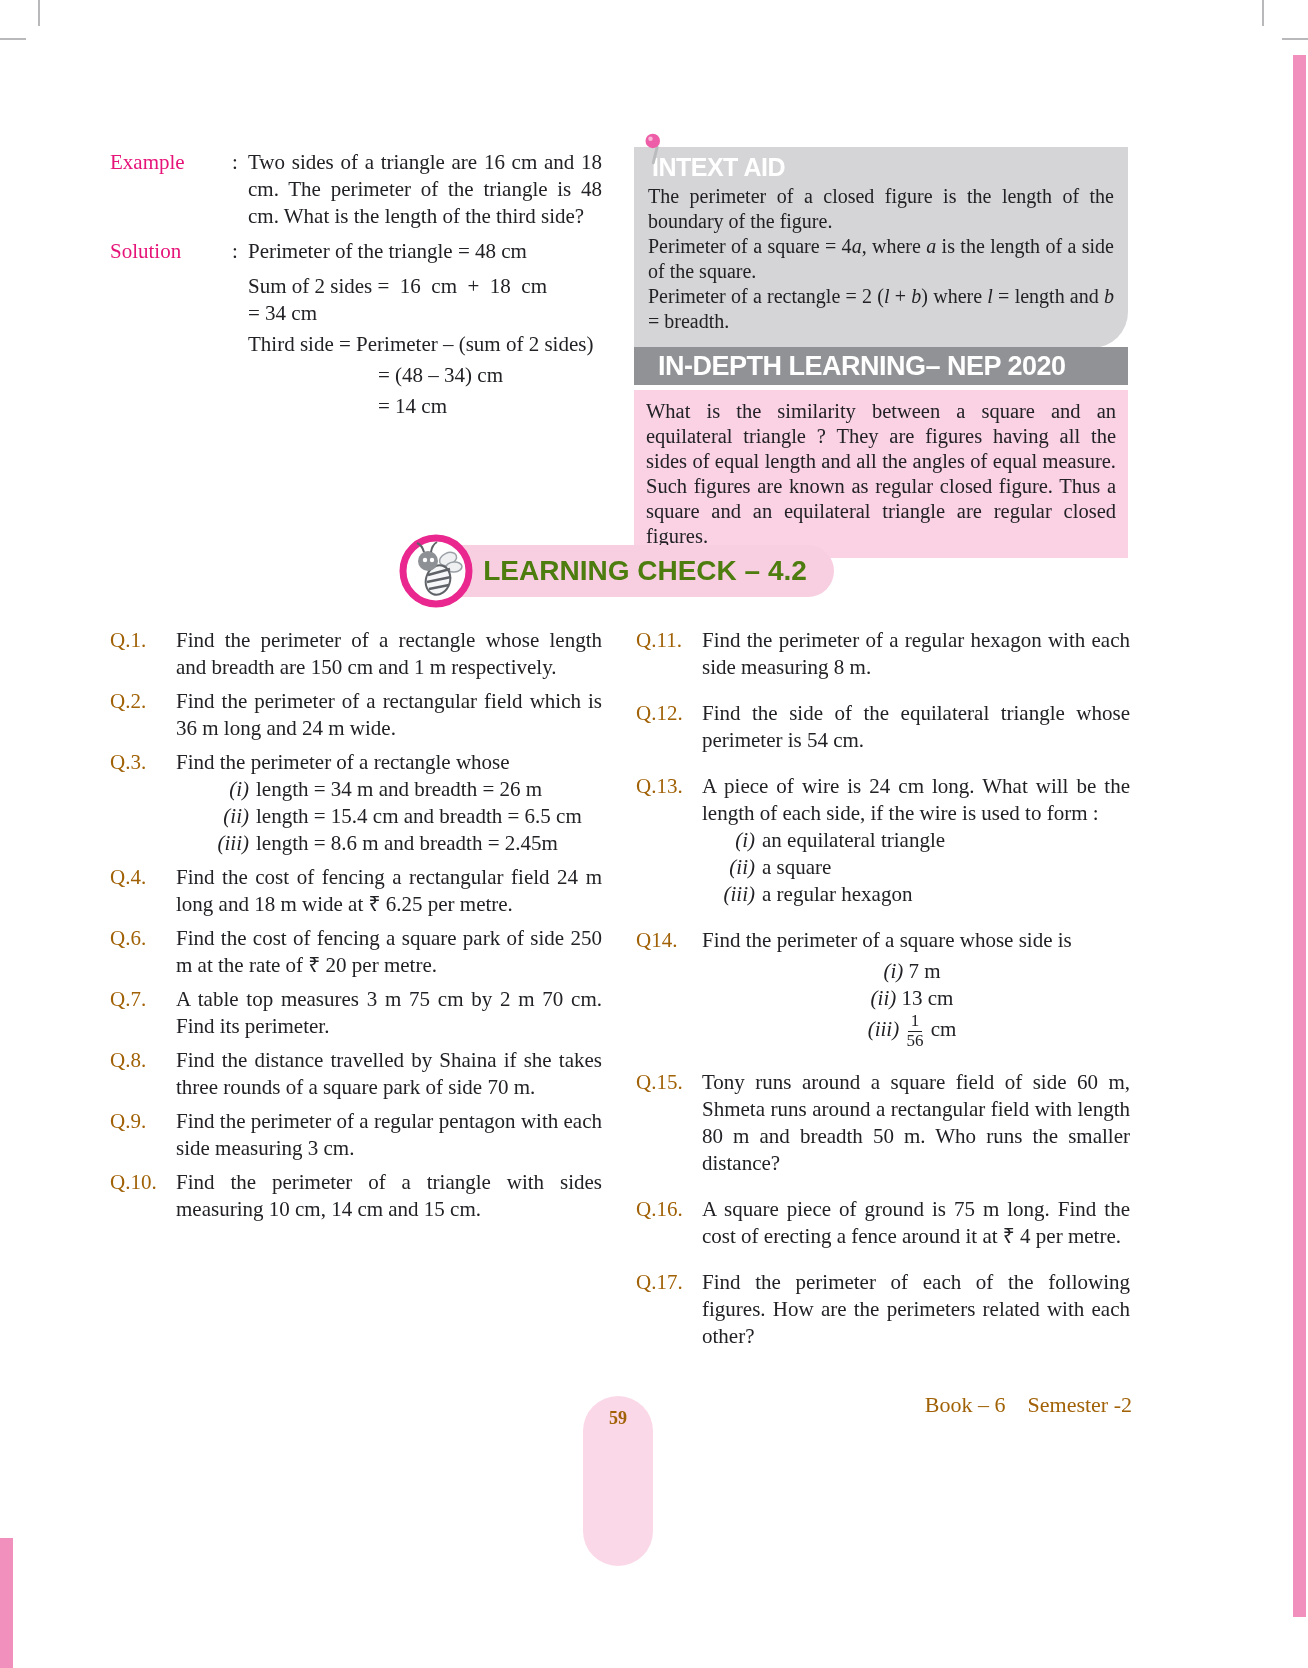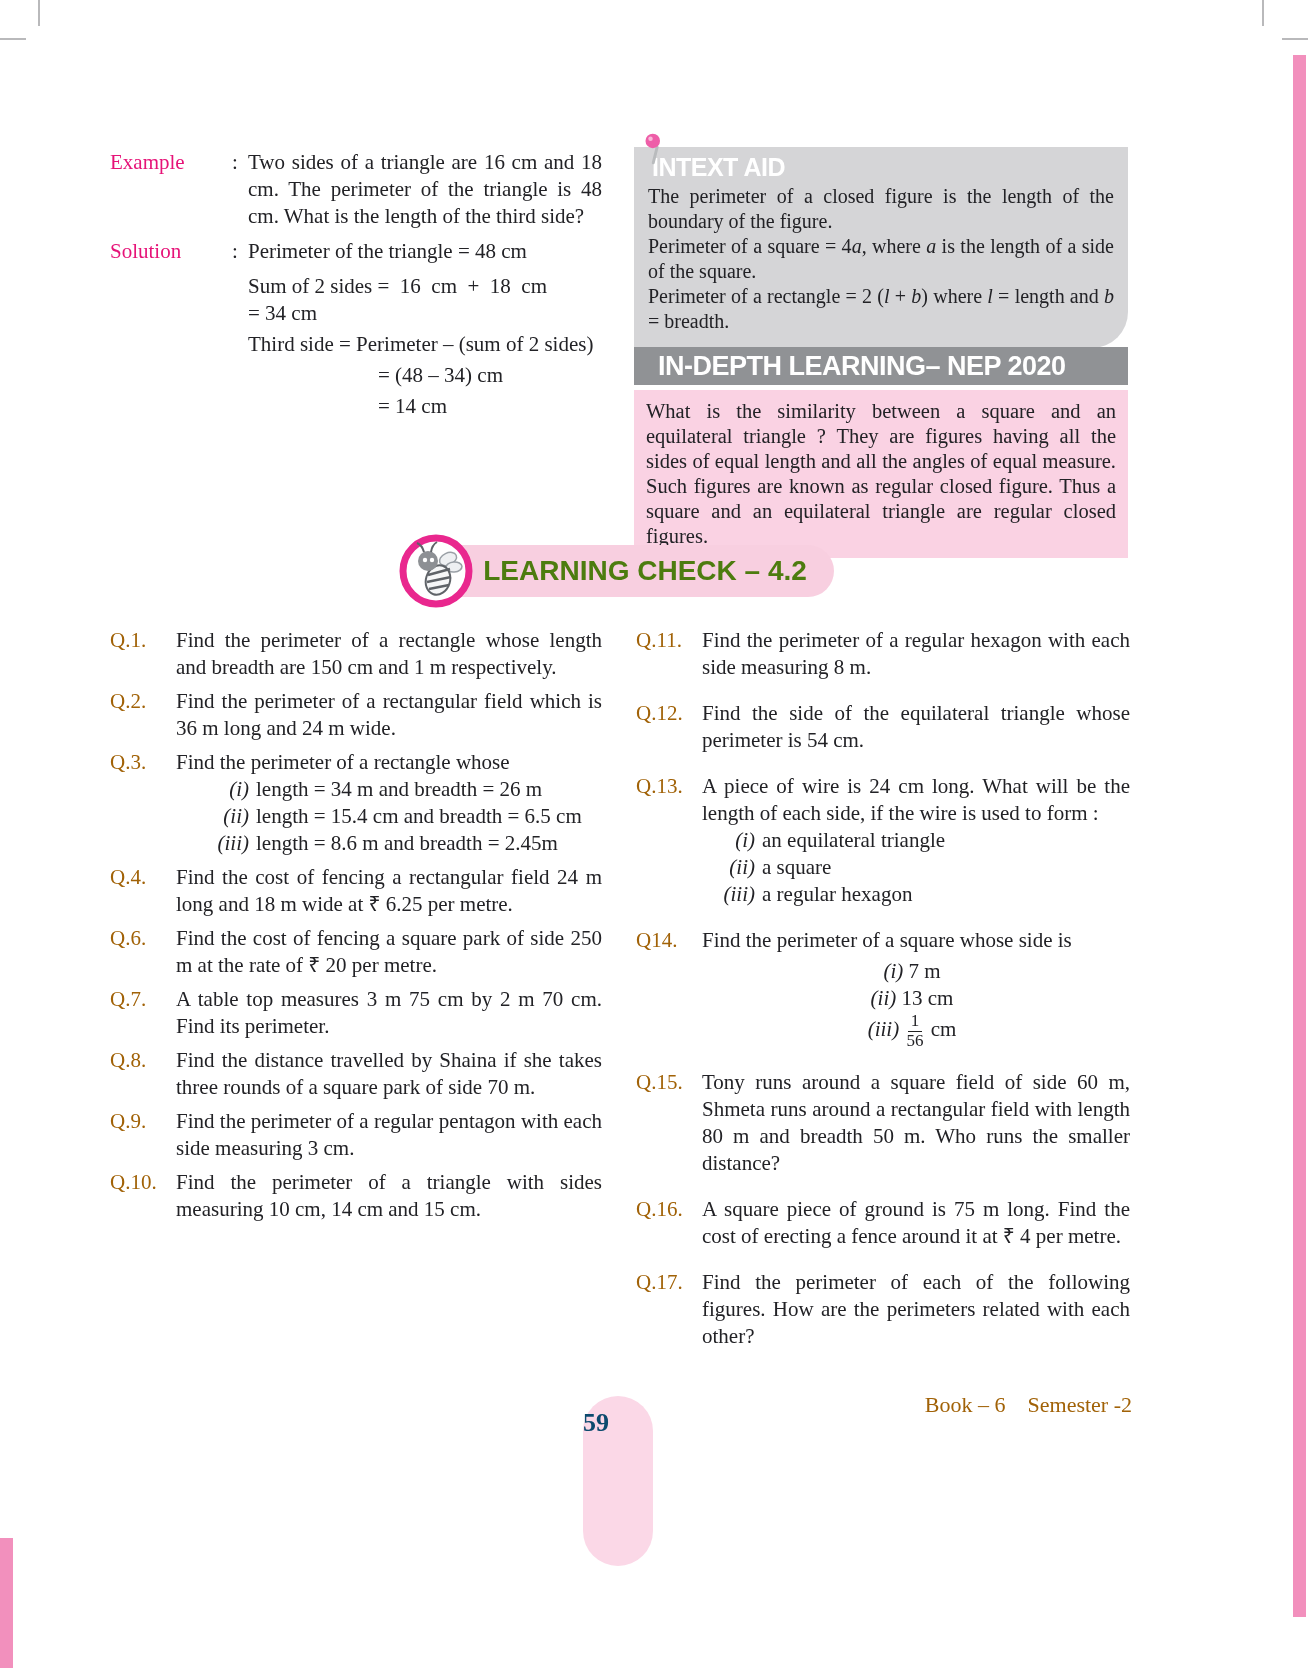--- a/index.html
+++ b/index.html
@@ -60,22 +60,22 @@
   .sub-narrow{grid-template-columns:60px 1fr;}
   .mk{text-align:right;padding-right:7px;font-style:italic;}
   .opts{display:flex;justify-content:space-between;padding:4px 30px 0 22px;align-items:center;flex-direction:column;}
   .mk2{font-style:italic;}
   .frac{display:inline-flex;flex-direction:column;align-items:center;line-height:1.1;font-size:17px;
         vertical-align:middle;margin:0 2px;}
   .fn{border-bottom:1.5px solid #222;padding:0 3px;}
 
   
   .page-tab{position:absolute;left:583px;top:1396px;width:70px;height:170px;border-radius:35px;
-            background:#fbd8e7;padding-top:12px;box-sizing:border-box;
-            font-weight:700;font-size:26px;color:#0c4a6e;}
+            background:#fbd8e7;text-align:center;padding-top:12px;box-sizing:border-box;
+            font-weight:700;font-size:18px;color:#a16207;}
   .footer-right{position:absolute;left:820px;top:1392px;width:312px;text-align:right;
                 font-size:22px;white-space:pre;color:#a16207;}
 </style>
 </head>
 <body>
 
 <div class="page">
 
   <div class="crop" style="left:38px;top:0;width:2px;height:26px;"></div>
   <div class="crop" style="left:0;top:38px;width:26px;height:2px;"></div>

